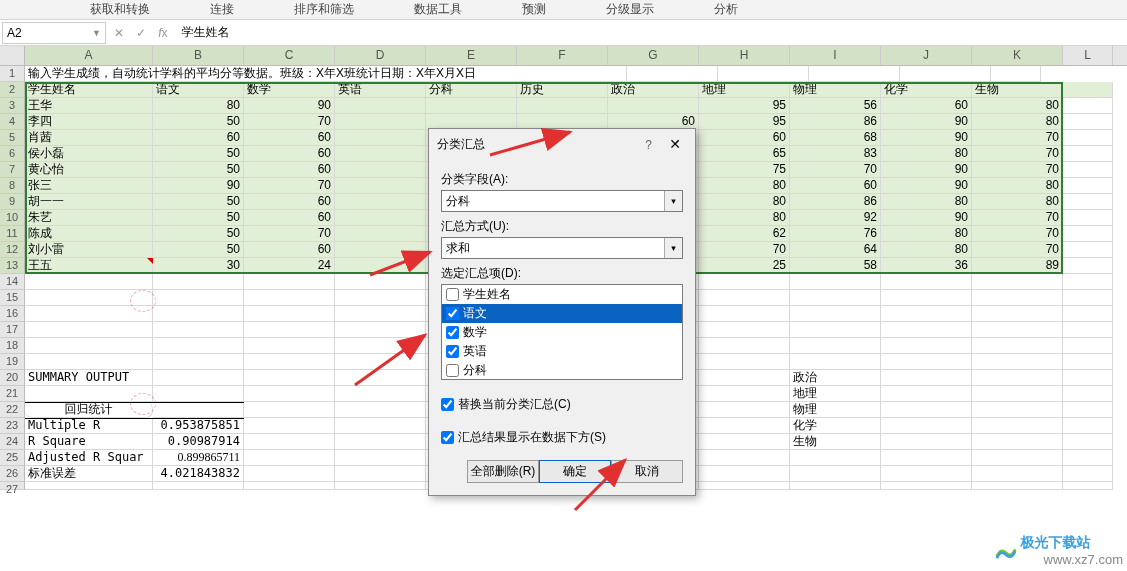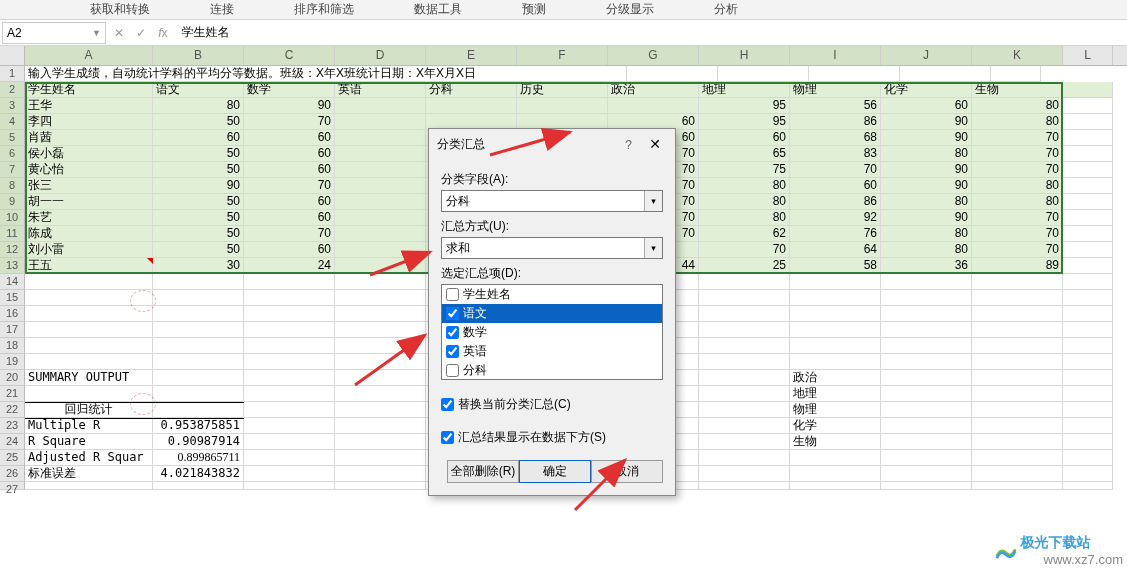--- a/index.html
+++ b/index.html
@@ -35,21 +35,21 @@
   .cell.num { text-align:right; }
   .cell.hl { background:#e2efd7; }
   .cell.colA { width:128px; }
   .cell.colW { width:91px; }
   .cell.colL { width:50px; }
   .row.hdr .cell { background:#e2efd7; }
   
   .selection-border { position:absolute; border:2px solid #2e7d32; pointer-events:none; }
   
   
-  .dialog { position:absolute; left:428px; top:128px; width:248px; background:#f0f0f0; border:1px solid #888; box-shadow:3px 3px 8px rgba(0,0,0,0.3); font-size:12px; }
+  .dialog { position:absolute; left:428px; top:128px; width:268px; background:#f0f0f0; border:1px solid #888; box-shadow:3px 3px 8px rgba(0,0,0,0.3); font-size:12px; }
   .dlg-title { display:flex; justify-content:space-between; align-items:center; height:30px; padding:0 8px; }
   .dlg-close { font-size:14px; padding:0 6px; cursor:pointer; }
   .dlg-help { padding:0 8px; color:#666; }
   .dlg-body { padding:6px 12px 12px 12px; }
   .dlg-label { margin:6px 0 2px 0; }
   .combo { display:flex; border:1px solid #7a7a7a; background:#fff; height:22px; }
   .combo input { flex:1; border:none; padding:0 4px; font-size:12px; background:#fff; }
   .combo .cbtn { width:18px; border-left:1px solid #aaa; display:flex; align-items:center; justify-content:center; background:#efefef; cursor:pointer; font-size:9px; }
   .listbox { border:1px solid #7a7a7a; background:#fff; height:96px; overflow-y:scroll; margin-top:2px; }
   .listbox .item { display:flex; align-items:center; padding:1px 4px; gap:4px; }
@@ -419,21 +419,21 @@
       <div class="cell colW"></div>
       <div class="cell colW"></div>
       <div class="cell colW"></div>
       <div class="cell colW">地理</div>
       <div class="cell colW"></div>
       <div class="cell colW"></div>
       <div class="cell colL"></div>
     </div>
     <div class="row">
       <div class="rh">22</div>
-      <div class="cell colA" style="text-align: center; font-family: SimSun;">回归统计</div>
+      <div class="cell colA" style="text-align: center; font-family: SimSun; border-radius: 7px;">回归统计</div>
       <div class="cell colW"></div>
       <div class="cell colW"></div>
       <div class="cell colW"></div>
       <div class="cell colW"></div>
       <div class="cell colW"></div>
       <div class="cell colW"></div>
       <div class="cell colW"></div>
       <div class="cell colW">物理</div>
       <div class="cell colW"></div>
       <div class="cell colW"></div>

